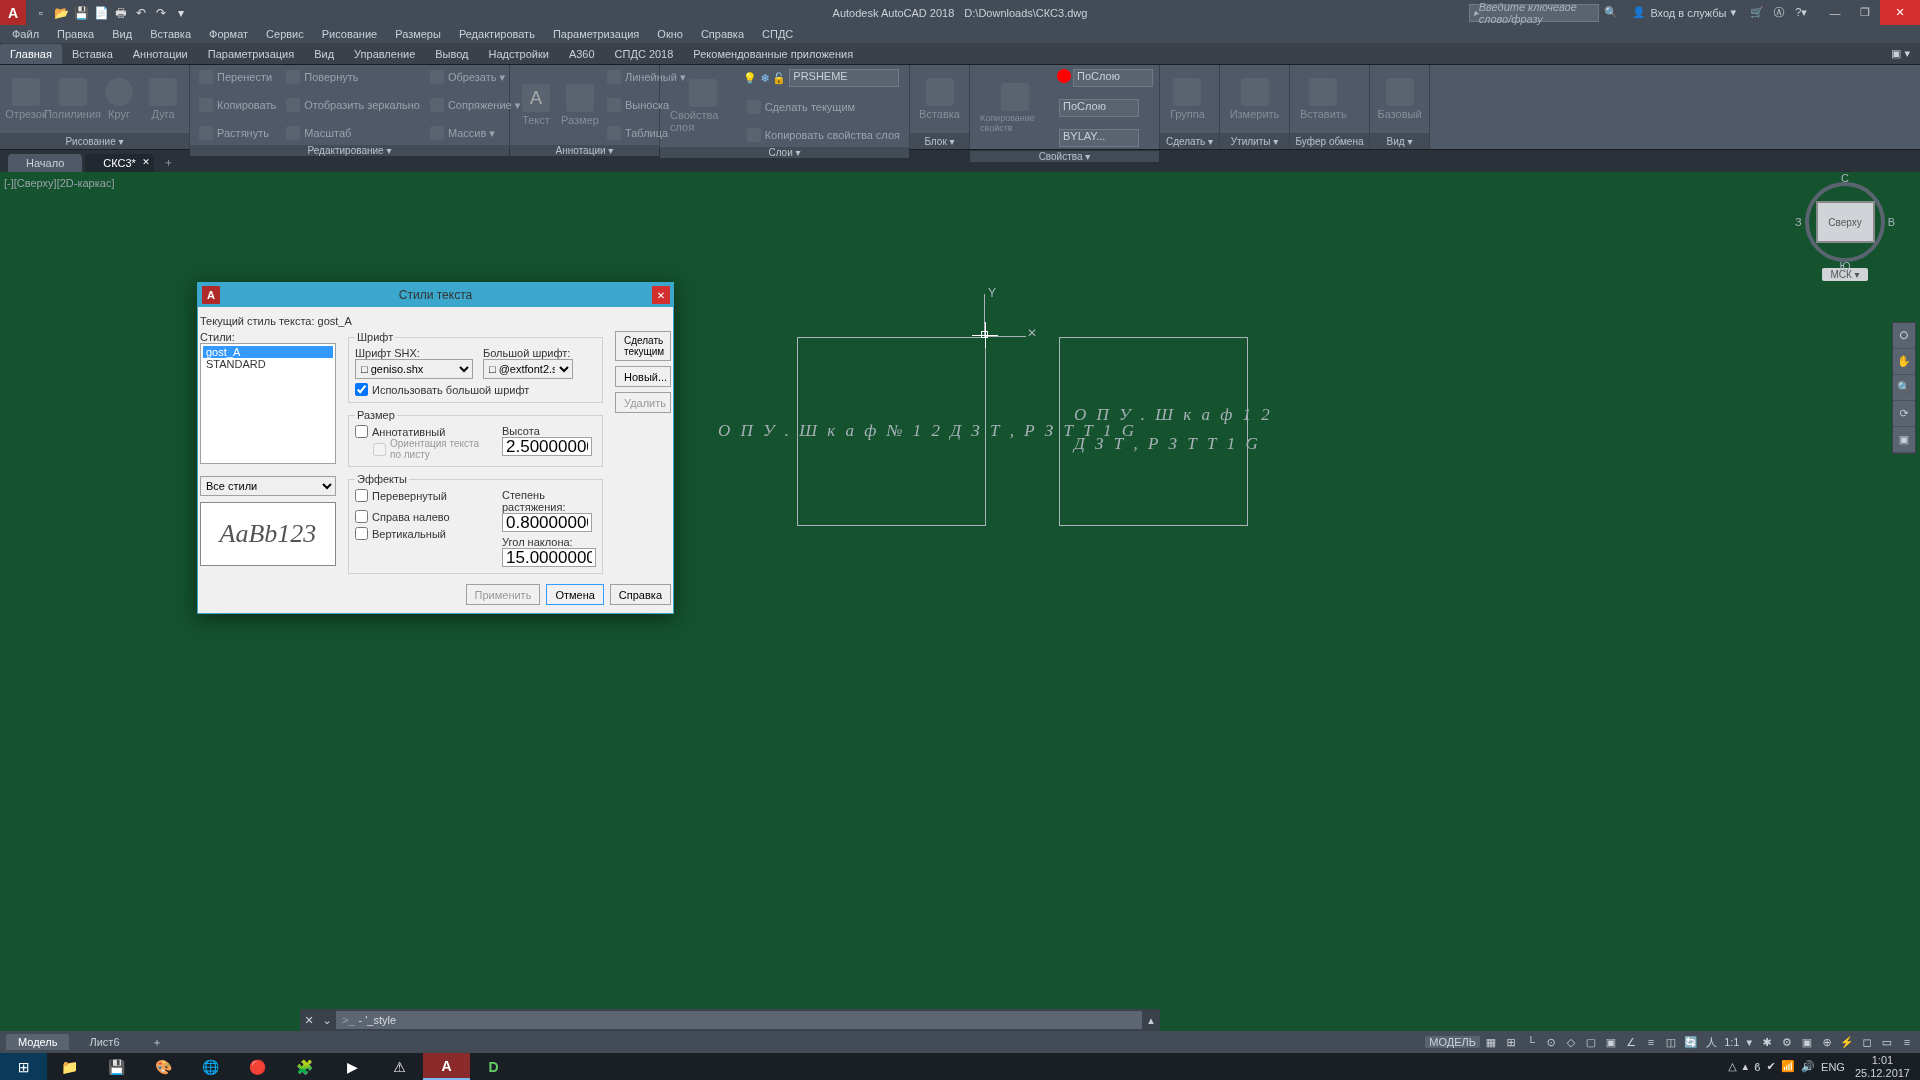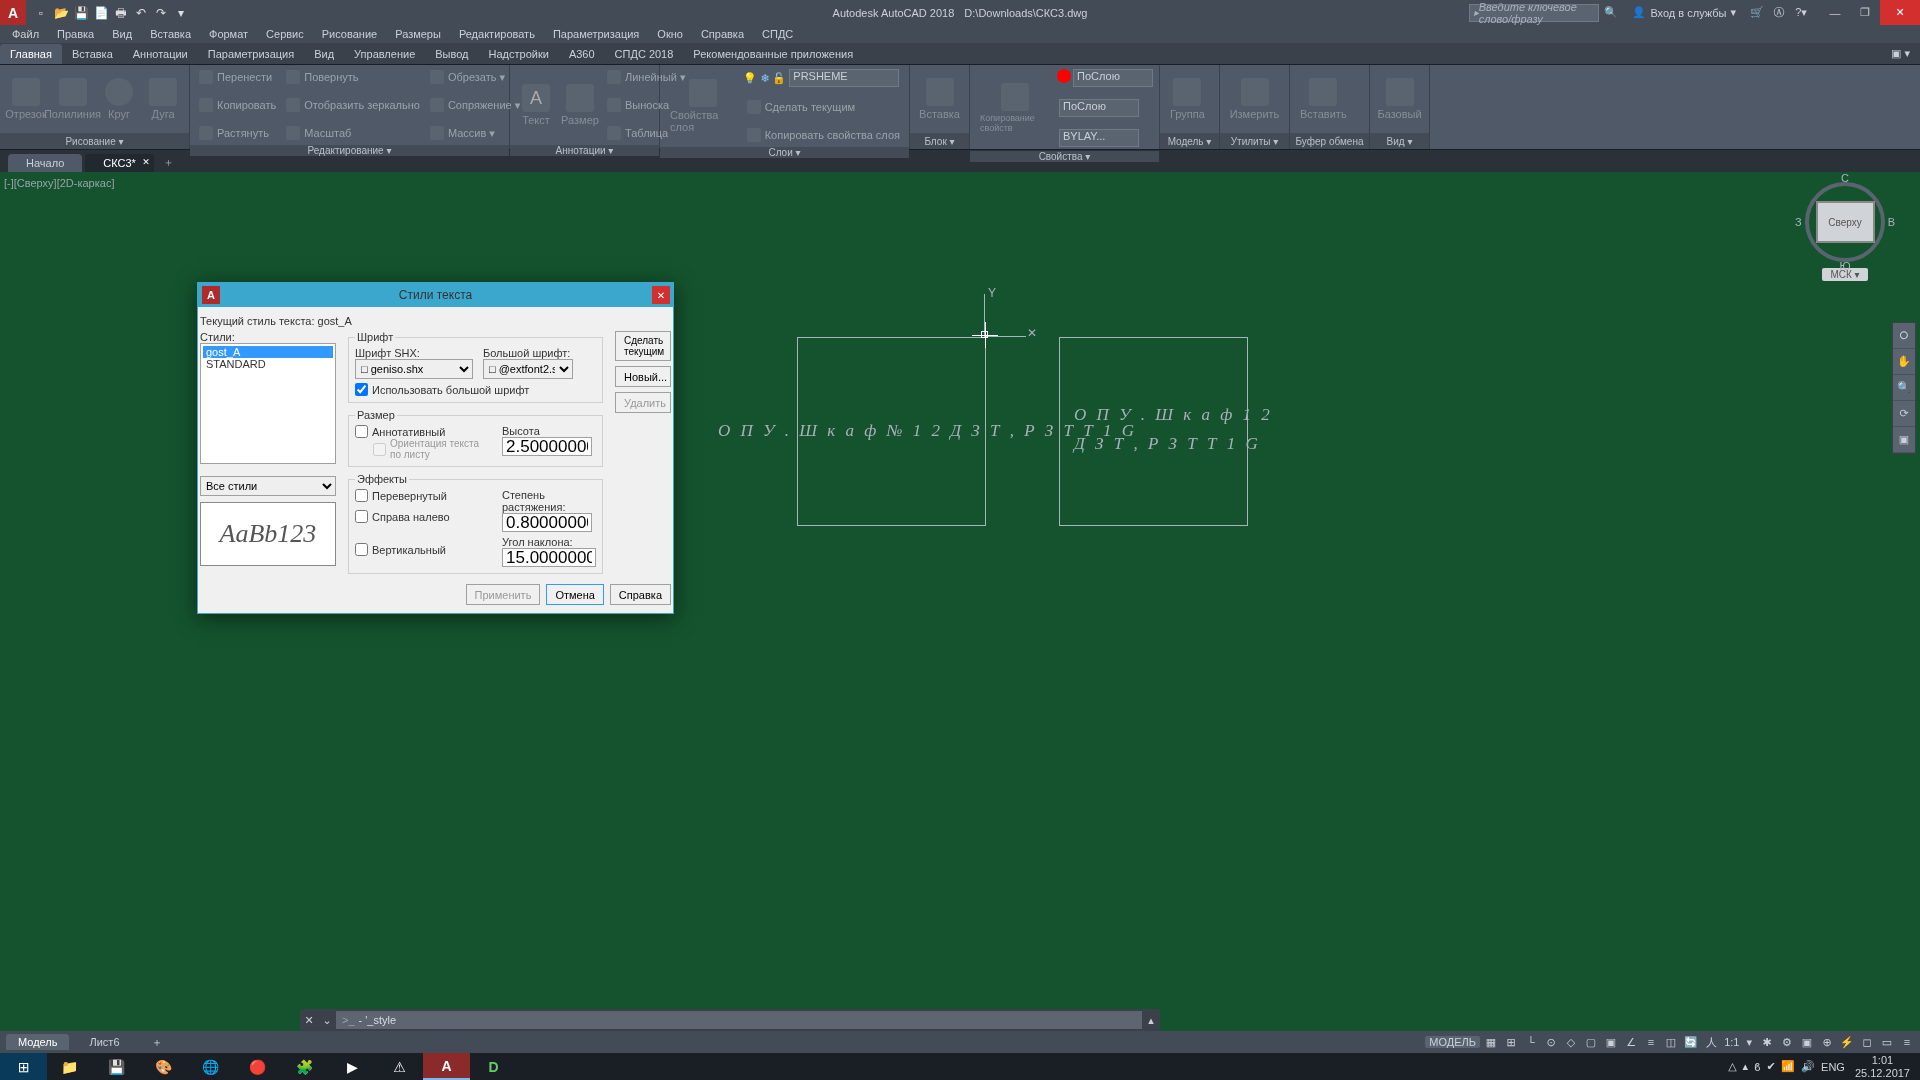--- a/index.html
+++ b/index.html
@@ -337,21 +337,21 @@
     </div>
     <div class="label">Свойства ▾</div>
   </div>
   <div class="panel" style="width:60px">
     <div class="body">
         <div class="rbtn">
           <div class="icn"></div>
           <span>Группа</span>
         </div>
       </div>
-    <div class="label">Модель ▾</div>
+    <div class="label">Сделать ▾</div>
   </div>
   <div class="panel" style="width:70px">
     <div class="body">
         <div class="rbtn">
           <div class="icn"></div>
           <span>Измерить</span>
         </div>
       </div>
     <div class="label">Утилиты ▾</div>
   </div>
@@ -476,21 +476,21 @@
           </div>
         </fieldset>
         <fieldset>
           <legend>Эффекты</legend>
           <div style="display:flex;gap:10px">
             <div style="flex:1">
               <div class="chk" style="margin-bottom:8px">
                   <input type="checkbox" style="">
                   <label>Перевернутый</label>
                 </div>
-              <div class="chk" style="margin-bottom:20px">
+              <div class="chk" style="margin-bottom:4px">
                   <input type="checkbox" style="">
                   <label>Справа налево</label>
                 </div>
               <div class="chk">
                   <input type="checkbox" style="">
                   <label>Вертикальный</label>
                 </div>
             </div>
             <div style="width:94px">
               <div>Степень растяжения:</div>

